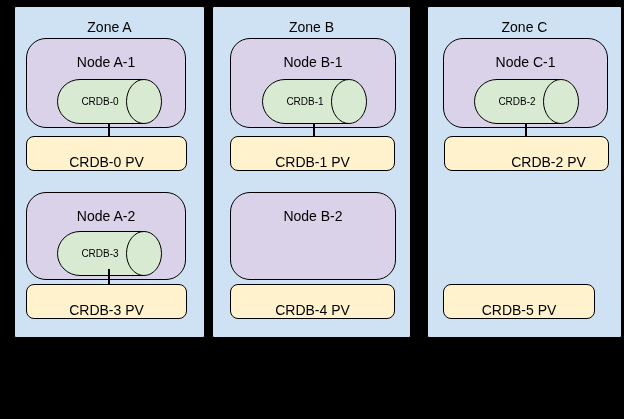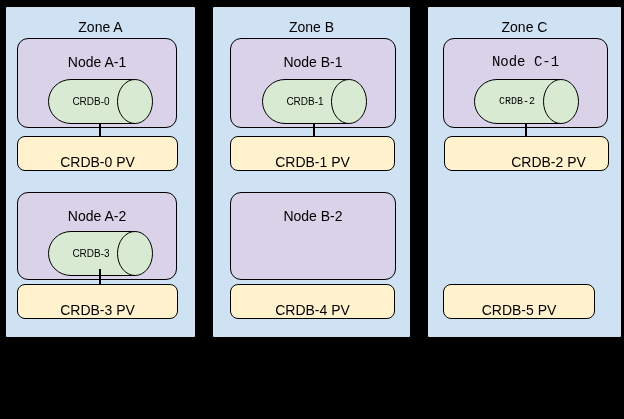--- a/index.html
+++ b/index.html
@@ -34,21 +34,21 @@
     position: absolute;
     top: 12px; left: 0; right: 0;
     text-align: center;
     font-size: 14px;
     line-height: 16px;
   }
   .node {
     position: absolute;
     background: var(--node-fill);
     border: 1px solid var(--border);
-    border-radius: 11px;
+    border-radius: 20px;
   }
   .node-label {
     position: absolute;
     top: 15px; left: 0; right: 0;
     text-align: center;
     font-size: 14px;
     line-height: 16px;
   }
   .cylinder {
     position: absolute;
@@ -81,21 +81,21 @@
     position: absolute;
     width: 2px;
     background: var(--border);
   }
 </style>
 </head>
 <body>
 
 <div class="canvas">
 
-  <div class="zone" style="left:5px; width:191px;">
+  <div class="zone" style="left:14px; width:191px;">
     <div class="zone-label">Zone A</div>
 
     <div class="node" style="left:11px; top:31px; width:160px; height:90px;">
       <div class="node-label">Node A-1</div>
       <div class="cylinder" style="left:30px; top:40px;">
         <svg width="105" height="45" viewBox="0 0 105 45">
           <path class="cyl-body" d="M86 .5 H23 A22.5 22 0 0 0 23 44.5 H86"></path>
           <ellipse class="cyl-cap" cx="87" cy="22.5" rx="17.5" ry="22"></ellipse>
         </svg>
         <div class="pod-label">CRDB-0</div>
@@ -144,21 +144,21 @@
       <div class="node-label">Node B-2</div>
     </div>
     <div class="pv" style="left:17px; top:277px; width:165px;">
       <span>CRDB-4 PV</span>
     </div>
   </div>
 
   <div class="zone" style="left:427px; width:195px;">
     <div class="zone-label">Zone C</div>
 
-    <div class="node" style="left:15px; top:31px; width:165px; height:90px;font-family:Liberation Mono, monospace;">
+    <div class="node" style="left:15px; top:31px; width:165px; height:90px;">
       <div class="node-label">Node C-1</div>
       <div class="cylinder" style="left:30px; top:40px;">
         <svg width="105" height="45" viewBox="0 0 105 45">
           <path class="cyl-body" d="M86 .5 H23 A22.5 22 0 0 0 23 44.5 H86"></path>
           <ellipse class="cyl-cap" cx="87" cy="22.5" rx="17.5" ry="22"></ellipse>
         </svg>
         <div class="pod-label">CRDB-2</div>
       </div>
     </div>
     <div class="connector" style="left:97px; top:116px; height:13px;"></div>

